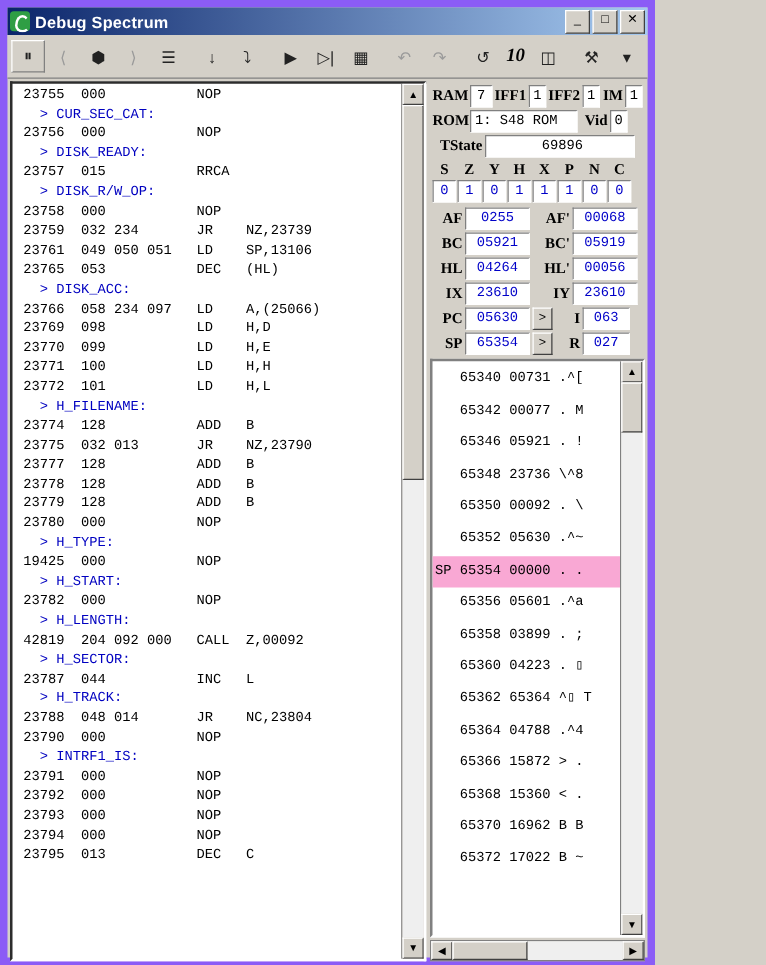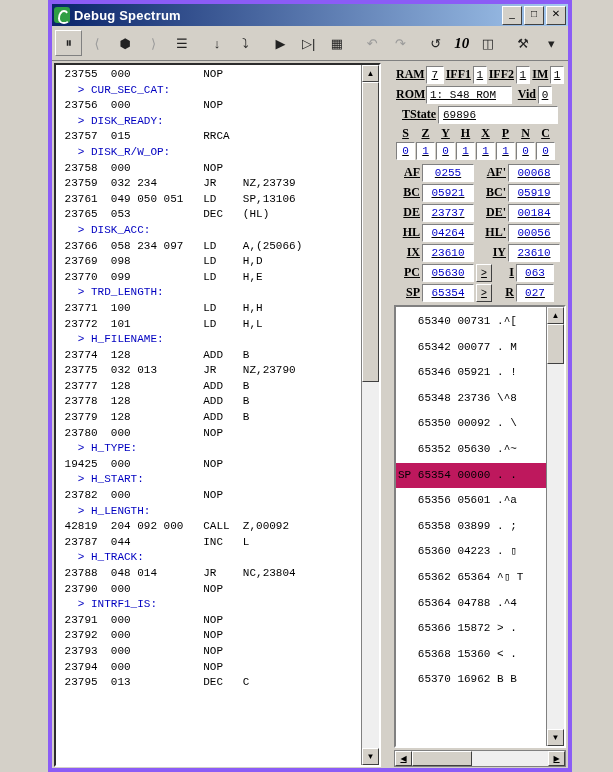--- a/index.html
+++ b/index.html
@@ -6,23 +6,22 @@
   body{
     width:613px;height:772px;
     background:#d4d0c8;
     font-family:"Liberation Sans", sans-serif;
     font-size:11px;
     overflow:hidden;
   }
   .window{
     position:absolute;left:0;top:0;width:524px;height:772px;
     background:#d4d0c8;
-    border:4px solid #8b5cf6;
-    box-sizing:border-box;
-    margin-left:48px;
+    border:6px solid #8b5cf6;
+    box-sizing:border-box;
   }
   
   .titlebar{
     height:22px;
     background:linear-gradient(to right,#0a246a,#a6caf0);
     display:flex;align-items:center;
     padding:0 2px;
     color:#fff;
   }
   .title-icon{
@@ -80,23 +79,22 @@
   .tstate-num{
     font-family:"Liberation Serif",serif;
     font-style:italic;font-weight:bold;font-size:15px;
     padding:0 4px;
   }
   
   .body{
     display:flex;
     height:708px;
     padding:2px;
-    gap:13px;
-    box-sizing:border-box;
-    text-decoration:underline;
+    gap:3px;
+    box-sizing:border-box;
   }
   .disasm-pane{
     width:428px;
     background:#fff;
     border:2px inset #d4d0c8;
     border-top-color:#808080;border-left-color:#808080;
     border-right-color:#fff;border-bottom-color:#fff;
     position:relative;
     overflow:hidden;
     box-sizing:border-box;
@@ -189,21 +187,21 @@
     position:relative;overflow:hidden;
     box-sizing:border-box;
   }
   .mem-list{
     position:absolute;left:0;top:0;right:17px;bottom:0;
     font-family:"Liberation Mono","DejaVu Sans Mono",monospace;
     font-size:11px;
     padding-top:2px;
   }
   .mrow{height:25.6px;line-height:25.6px;white-space:pre;padding-left:2px;}
-  .mrow.sel{background:#be185d;}
+  .mrow.sel{background:#f9a8d4;}
   
   .hscroll{
     height:17px;
     display:flex;
     background:#d4d0c8;
     border:1px solid #808080;
     box-sizing:border-box;
   }
   .hsb-btn{
     width:17px;height:15px;
@@ -308,36 +306,36 @@
           <div class="drow"><span class="daddr"> 23757  </span><span class="dbytes">015           </span><span class="dmn">RRCA  </span></div>
           <div class="drow"><span class="dlabel">   &gt; DISK_R/W_OP:</span></div>
           <div class="drow"><span class="daddr"> 23758  </span><span class="dbytes">000           </span><span class="dmn">NOP   </span></div>
           <div class="drow"><span class="daddr"> 23759  </span><span class="dbytes">032 234       </span><span class="dmn">JR    NZ,23739</span></div>
           <div class="drow"><span class="daddr"> 23761  </span><span class="dbytes">049 050 051   </span><span class="dmn">LD    SP,13106</span></div>
           <div class="drow"><span class="daddr"> 23765  </span><span class="dbytes">053           </span><span class="dmn">DEC   (HL)</span></div>
           <div class="drow"><span class="dlabel">   &gt; DISK_ACC:</span></div>
           <div class="drow"><span class="daddr"> 23766  </span><span class="dbytes">058 234 097   </span><span class="dmn">LD    A,(25066)</span></div>
           <div class="drow"><span class="daddr"> 23769  </span><span class="dbytes">098           </span><span class="dmn">LD    H,D</span></div>
           <div class="drow"><span class="daddr"> 23770  </span><span class="dbytes">099           </span><span class="dmn">LD    H,E</span></div>
-          <div class="drow"><span class="dlabel">   &gt; TRD_LENGTH:</span></div>
           <div class="drow"><span class="daddr"> 23771  </span><span class="dbytes">100           </span><span class="dmn">LD    H,H</span></div>
           <div class="drow"><span class="daddr"> 23772  </span><span class="dbytes">101           </span><span class="dmn">LD    H,L</span></div>
           <div class="drow"><span class="dlabel">   &gt; H_FILENAME:</span></div>
           <div class="drow"><span class="daddr"> 23774  </span><span class="dbytes">128           </span><span class="dmn">ADD   B</span></div>
           <div class="drow"><span class="daddr"> 23775  </span><span class="dbytes">032 013       </span><span class="dmn">JR    NZ,23790</span></div>
           <div class="drow"><span class="daddr"> 23777  </span><span class="dbytes">128           </span><span class="dmn">ADD   B</span></div>
           <div class="drow"><span class="daddr"> 23778  </span><span class="dbytes">128           </span><span class="dmn">ADD   B</span></div>
           <div class="drow"><span class="daddr"> 23779  </span><span class="dbytes">128           </span><span class="dmn">ADD   B</span></div>
           <div class="drow"><span class="daddr"> 23780  </span><span class="dbytes">000           </span><span class="dmn">NOP   </span></div>
           <div class="drow"><span class="dlabel">   &gt; H_TYPE:</span></div>
           <div class="drow"><span class="daddr"> 19425  </span><span class="dbytes">000           </span><span class="dmn">NOP   </span></div>
           <div class="drow"><span class="dlabel">   &gt; H_START:</span></div>
           <div class="drow"><span class="daddr"> 23782  </span><span class="dbytes">000           </span><span class="dmn">NOP   </span></div>
           <div class="drow"><span class="dlabel">   &gt; H_LENGTH:</span></div>
           <div class="drow"><span class="daddr"> 42819  </span><span class="dbytes">204 092 000   </span><span class="dmn">CALL  Z,00092</span></div>
+          <div class="drow"><span class="dlabel">   &gt; H_SECTOR:</span></div>
           <div class="drow"><span class="daddr"> 23787  </span><span class="dbytes">044           </span><span class="dmn">INC   L</span></div>
           <div class="drow"><span class="dlabel">   &gt; H_TRACK:</span></div>
           <div class="drow"><span class="daddr"> 23788  </span><span class="dbytes">048 014       </span><span class="dmn">JR    NC,23804</span></div>
           <div class="drow"><span class="daddr"> 23790  </span><span class="dbytes">000           </span><span class="dmn">NOP   </span></div>
           <div class="drow"><span class="dlabel">   &gt; INTRF1_IS:</span></div>
           <div class="drow"><span class="daddr"> 23791  </span><span class="dbytes">000           </span><span class="dmn">NOP   </span></div>
           <div class="drow"><span class="daddr"> 23792  </span><span class="dbytes">000           </span><span class="dmn">NOP   </span></div>
           <div class="drow"><span class="daddr"> 23793  </span><span class="dbytes">000           </span><span class="dmn">NOP   </span></div>
           <div class="drow"><span class="daddr"> 23794  </span><span class="dbytes">000           </span><span class="dmn">NOP   </span></div>
           <div class="drow"><span class="daddr"> 23795  </span><span class="dbytes">013           </span><span class="dmn">DEC   C</span></div>
@@ -372,21 +370,21 @@
 
         <div class="rrow">
           <div class="rlabel" style="width:28px">ROM</div>
           <div class="fld" style="width:86px;text-align:left;padding-left:3px">1: S48 ROM</div>
           <div class="rlabel" style="width:22px">Vid</div>
           <div class="fld" style="width:14px">0</div>
         </div>
 
         <div class="rrow">
           <div class="rlabel" style="width:40px">TState</div>
-          <div class="fld" style="width:120px;text-align:left;padding-left:4px">69896</div>
+          <div class="fld" style="width:120px;text-align:center;padding-left:4px">69896</div>
         </div>
 
         <div class="flagrow" style="margin-top:2px">
           <div class="flaglbl">S</div>
           <div class="flaglbl">Z</div>
           <div class="flaglbl">Y</div>
           <div class="flaglbl">H</div>
           <div class="flaglbl">X</div>
           <div class="flaglbl">P</div>
           <div class="flaglbl">N</div>
@@ -407,26 +405,20 @@
           <div class="rlabel" style="width:24px">AF</div>
           <div class="fld blue" style="width:52px">0255</div>
           <div class="rlabel" style="width:30px">AF'</div>
           <div class="fld blue" style="width:52px">00068</div>
         </div>
         <div class="rrow">
           <div class="rlabel" style="width:24px">BC</div>
           <div class="fld blue" style="width:52px">05921</div>
           <div class="rlabel" style="width:30px">BC'</div>
           <div class="fld blue" style="width:52px">05919</div>
-        </div>
-        <div class="rrow">
-          <div class="rlabel" style="width:24px">DE</div>
-          <div class="fld blue" style="width:52px">23737</div>
-          <div class="rlabel" style="width:30px">DE'</div>
-          <div class="fld blue" style="width:52px">00184</div>
         </div>
         <div class="rrow">
           <div class="rlabel" style="width:24px">HL</div>
           <div class="fld blue" style="width:52px">04264</div>
           <div class="rlabel" style="width:30px">HL'</div>
           <div class="fld blue" style="width:52px">00056</div>
         </div>
         <div class="rrow">
           <div class="rlabel" style="width:24px">IX</div>
           <div class="fld blue" style="width:52px">23610</div>
@@ -461,20 +453,21 @@
             <div class="mrow"><span>   </span><span>65352 </span><span>05630 </span><span>.^~</span></div>
             <div class="mrow sel"><span>SP </span><span>65354 </span><span>00000 </span><span>. .</span></div>
             <div class="mrow"><span>   </span><span>65356 </span><span>05601 </span><span>.^a</span></div>
             <div class="mrow"><span>   </span><span>65358 </span><span>03899 </span><span>. ;</span></div>
             <div class="mrow"><span>   </span><span>65360 </span><span>04223 </span><span>. ▯</span></div>
             <div class="mrow"><span>   </span><span>65362 </span><span>65364 </span><span>^▯ T</span></div>
             <div class="mrow"><span>   </span><span>65364 </span><span>04788 </span><span>.^4</span></div>
             <div class="mrow"><span>   </span><span>65366 </span><span>15872 </span><span>&gt; .</span></div>
             <div class="mrow"><span>   </span><span>65368 </span><span>15360 </span><span>&lt; .</span></div>
             <div class="mrow"><span>   </span><span>65370 </span><span>16962 </span><span>B B</span></div>
+            <div class="mrow"><span>   </span><span>65372 </span><span>17022 </span><span>B ~</span></div>
           </div>
         <div class="vscroll">
           <div class="vsb-btn">
               <span class="arrow">▲</span>
             </div>
           <div class="vsb-track">
             <div class="vsb-thumb" style="height:40px;top:0"></div>
           </div>
           <div class="vsb-btn vsb-bot">
               <span class="arrow">▼</span>

